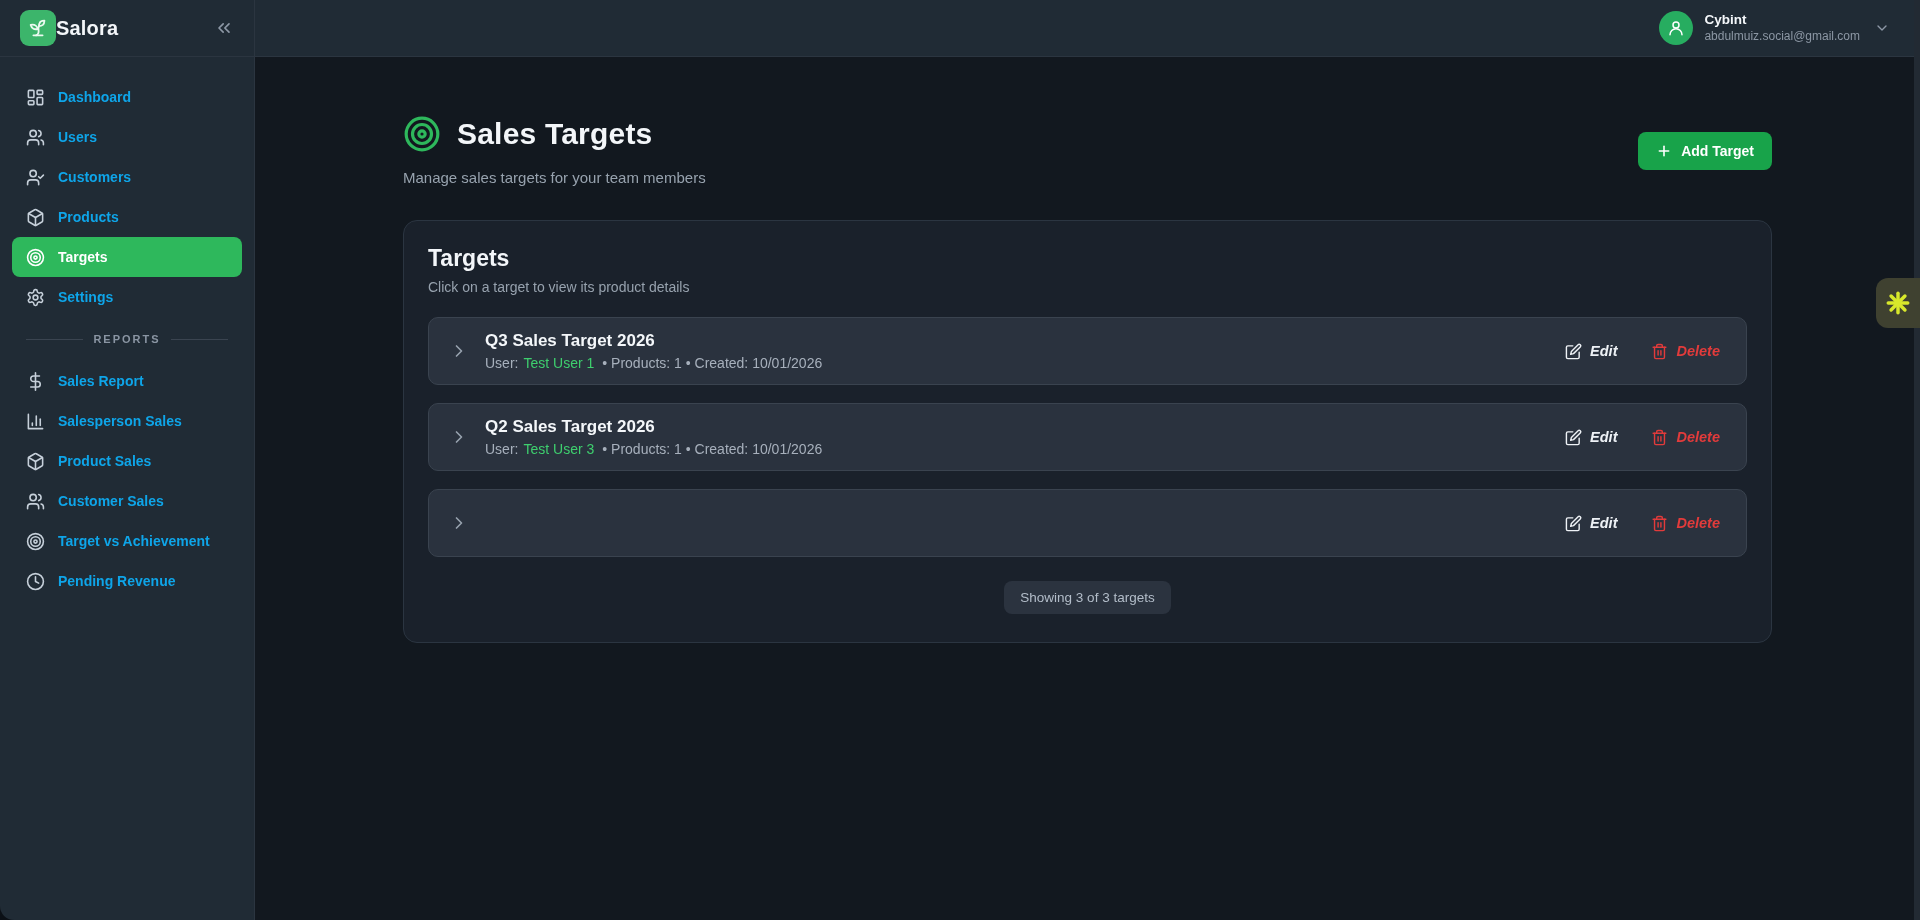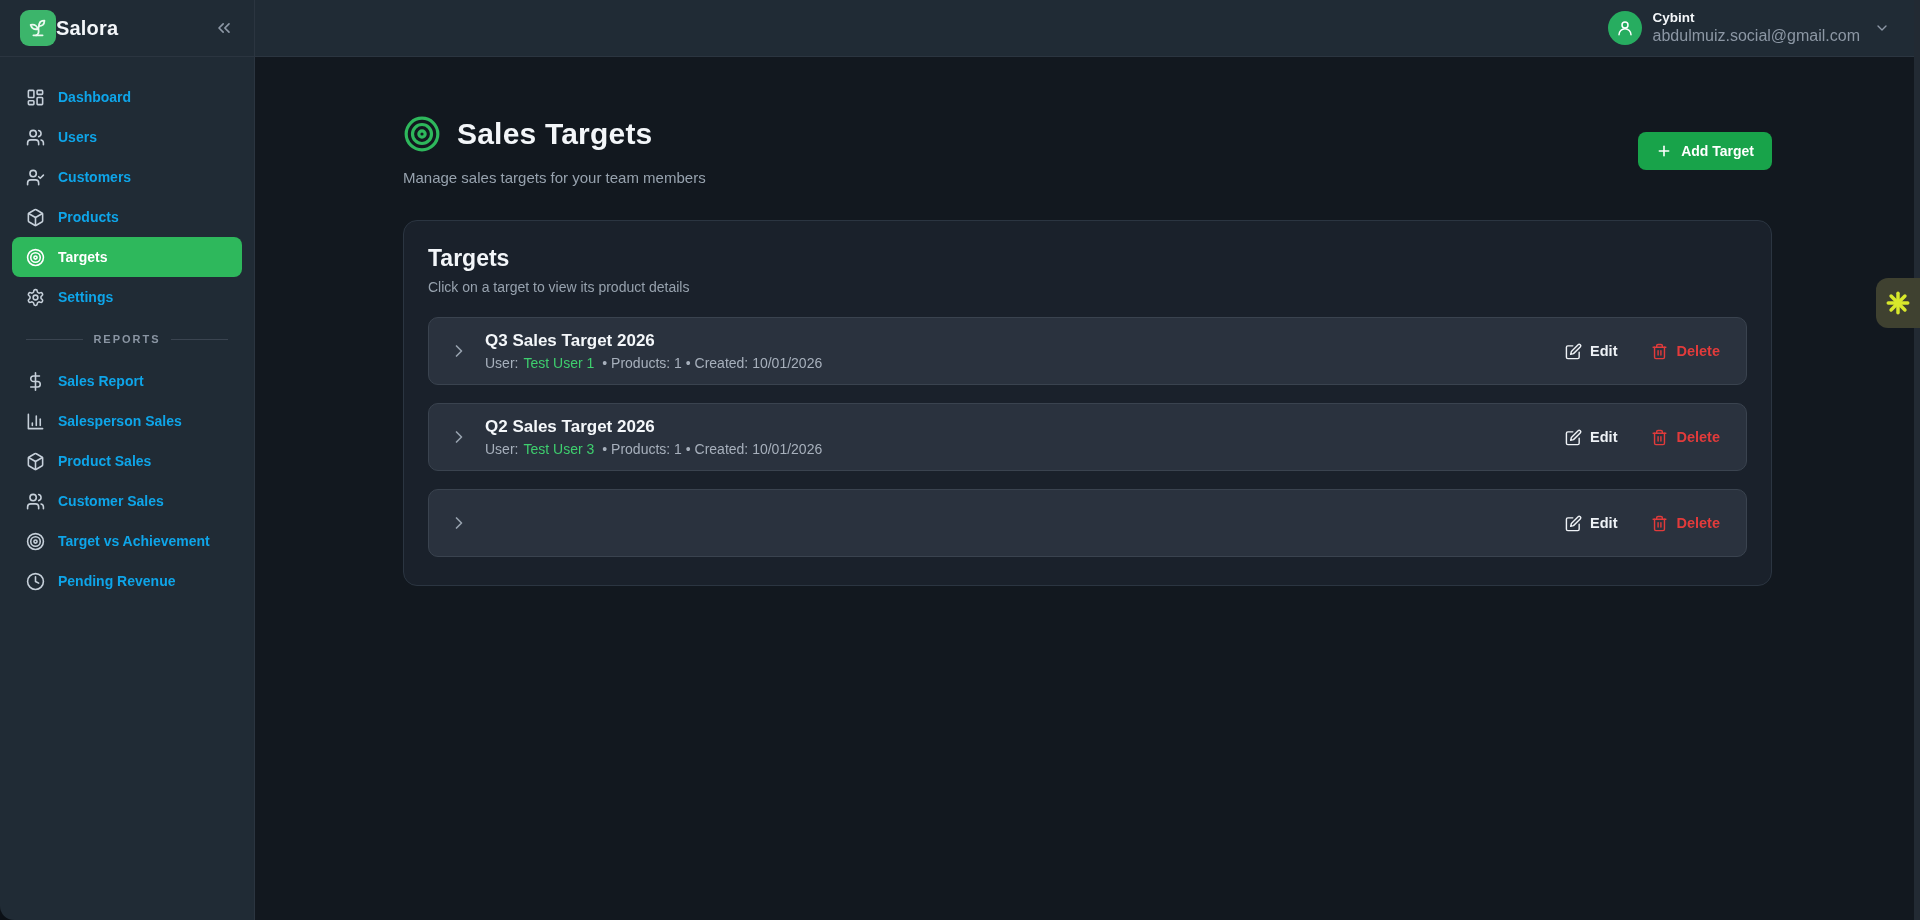--- a/index.html
+++ b/index.html
@@ -62,21 +62,21 @@
     padding-right:30px; z-index:4;
   }
   .user-menu { display:flex; align-items:center; cursor:pointer; }
   .avatar {
     width:34px; height:34px; border-radius:50%;
     background:#27ad60; color:#ffffff;
     display:flex; align-items:center; justify-content:center;
   }
   .user-texts { margin-left:11px; line-height:1.25; }
   .user-name { font-size:13.5px; font-weight:700; color:#f4f7fa; }
-  .user-email { font-size:16px; color:#8c97a4; }
+  .user-email { font-size:12px; color:#8c97a4; }
   .user-chevron { margin-left:14px; color:#8d98a6; }
 
   
   .main {
     position:absolute; left:255px; top:57px; right:0; bottom:0;
     background:var(--page-bg,#12181f);
     padding:0 148px;
   }
   .page-header {
     margin-top:58px; display:flex; align-items:center; justify-content:space-between;
@@ -110,21 +110,21 @@
   }
   .row-chevron { color:#97a2ae; margin-right:16px; flex:0 0 auto; }
   .row-texts { display:flex; flex-direction:column; gap:4px; }
   .row-title { font-size:17px; font-weight:700; color:#f4f7fa; }
   .row-meta { font-size:14px; color:#a7b0bc; }
   .row-meta .meta-label { margin-right:5px; }
   .row-meta .meta-user { color:var(--green-text,#3ecf6e); margin-right:8px; }
   .row-actions { margin-left:auto; display:flex; align-items:center; gap:34px; }
   .action-btn {
     display:flex; gap:8px; background:none; border:none;
-    font-family:inherit; font-size:14.5px; font-weight:600; cursor:pointer;
+    font-family:inherit; font-size:14.5px; font-weight:600; cursor:pointer;font-style:italic;
   }
   .edit-btn { color:#eef2f6; }
   .delete-btn { color:var(--delete-red,#e23b3b); }
   .card-footer { margin-top:24px; text-align:center; }
   .count-badge {
     display:inline-block; background:#2b333f; border-radius:8px;
     padding:9px 16px; font-size:13.5px; color:#b3bdc9;
   }
 
   
@@ -447,20 +447,23 @@
                   <line x1="14" y1="11" x2="14" y2="17"></line>
                 </svg>
             </span>
             <span>Delete</span>
           </button>
         </span>
       </div>
 
     </div>
 
+    <div class="card-footer">
+      <span class="count-badge">Showing 3 of 3 targets</span>
+    </div>
   </section>
 </main>
 
 <div class="scroll-strip"></div>
 <button class="ext-button">
   <span class="ext-icon">
     <svg width="26" height="26" viewBox="0 0 24 24" fill="none" stroke="currentColor" stroke-width="3.2" stroke-linecap="round">
         <line x1="12" y1="3" x2="12" y2="21"></line>
         <line x1="3" y1="12" x2="21" y2="12"></line>
         <line x1="5.6" y1="5.6" x2="18.4" y2="18.4"></line>

